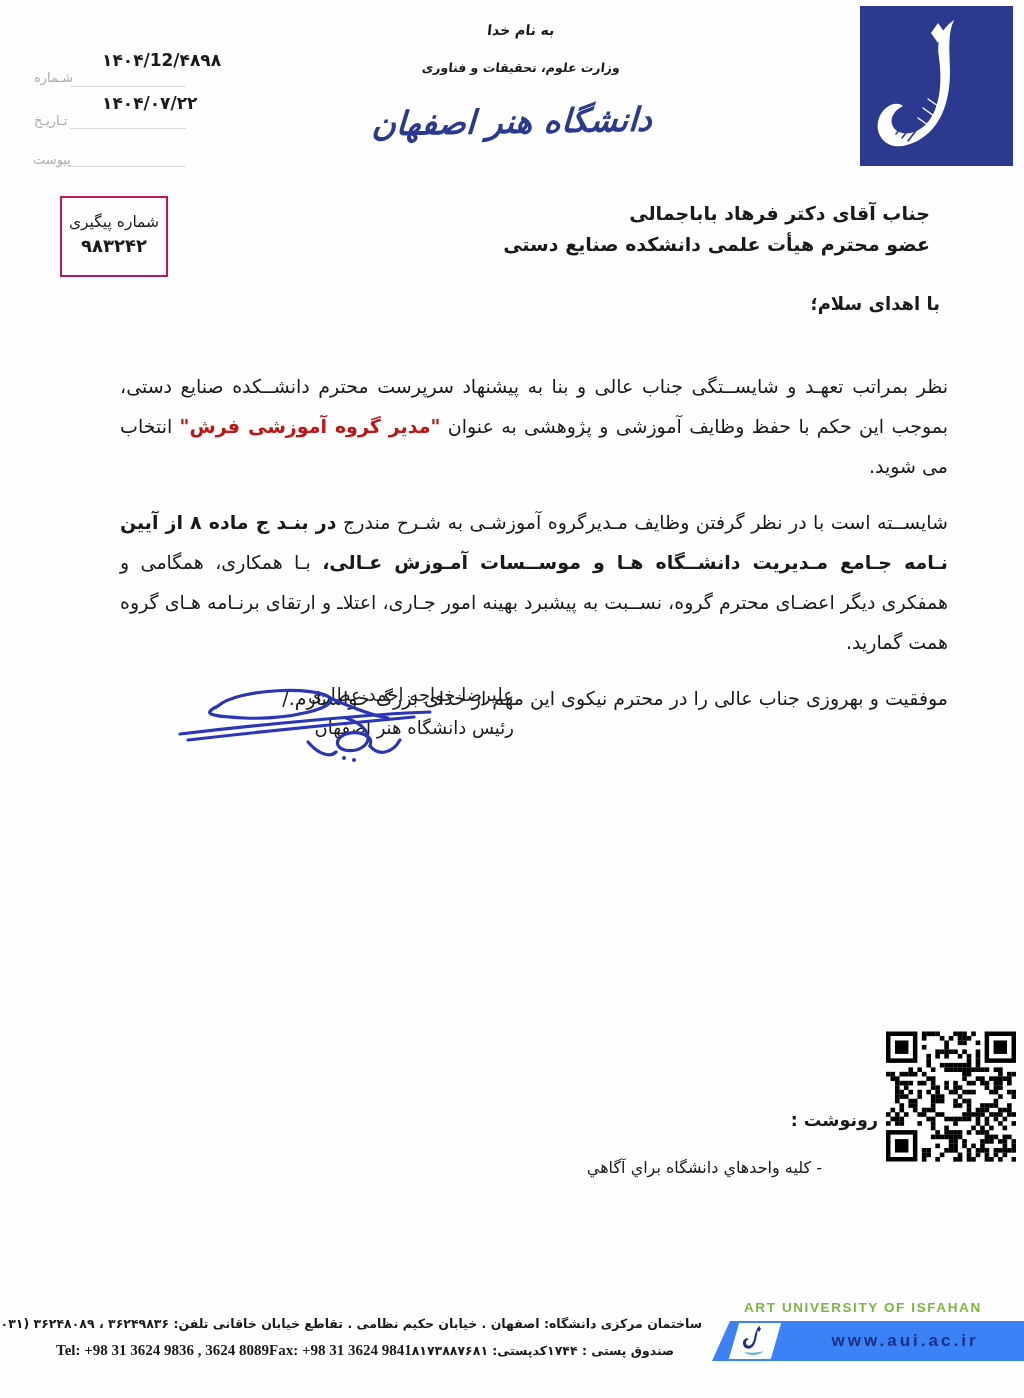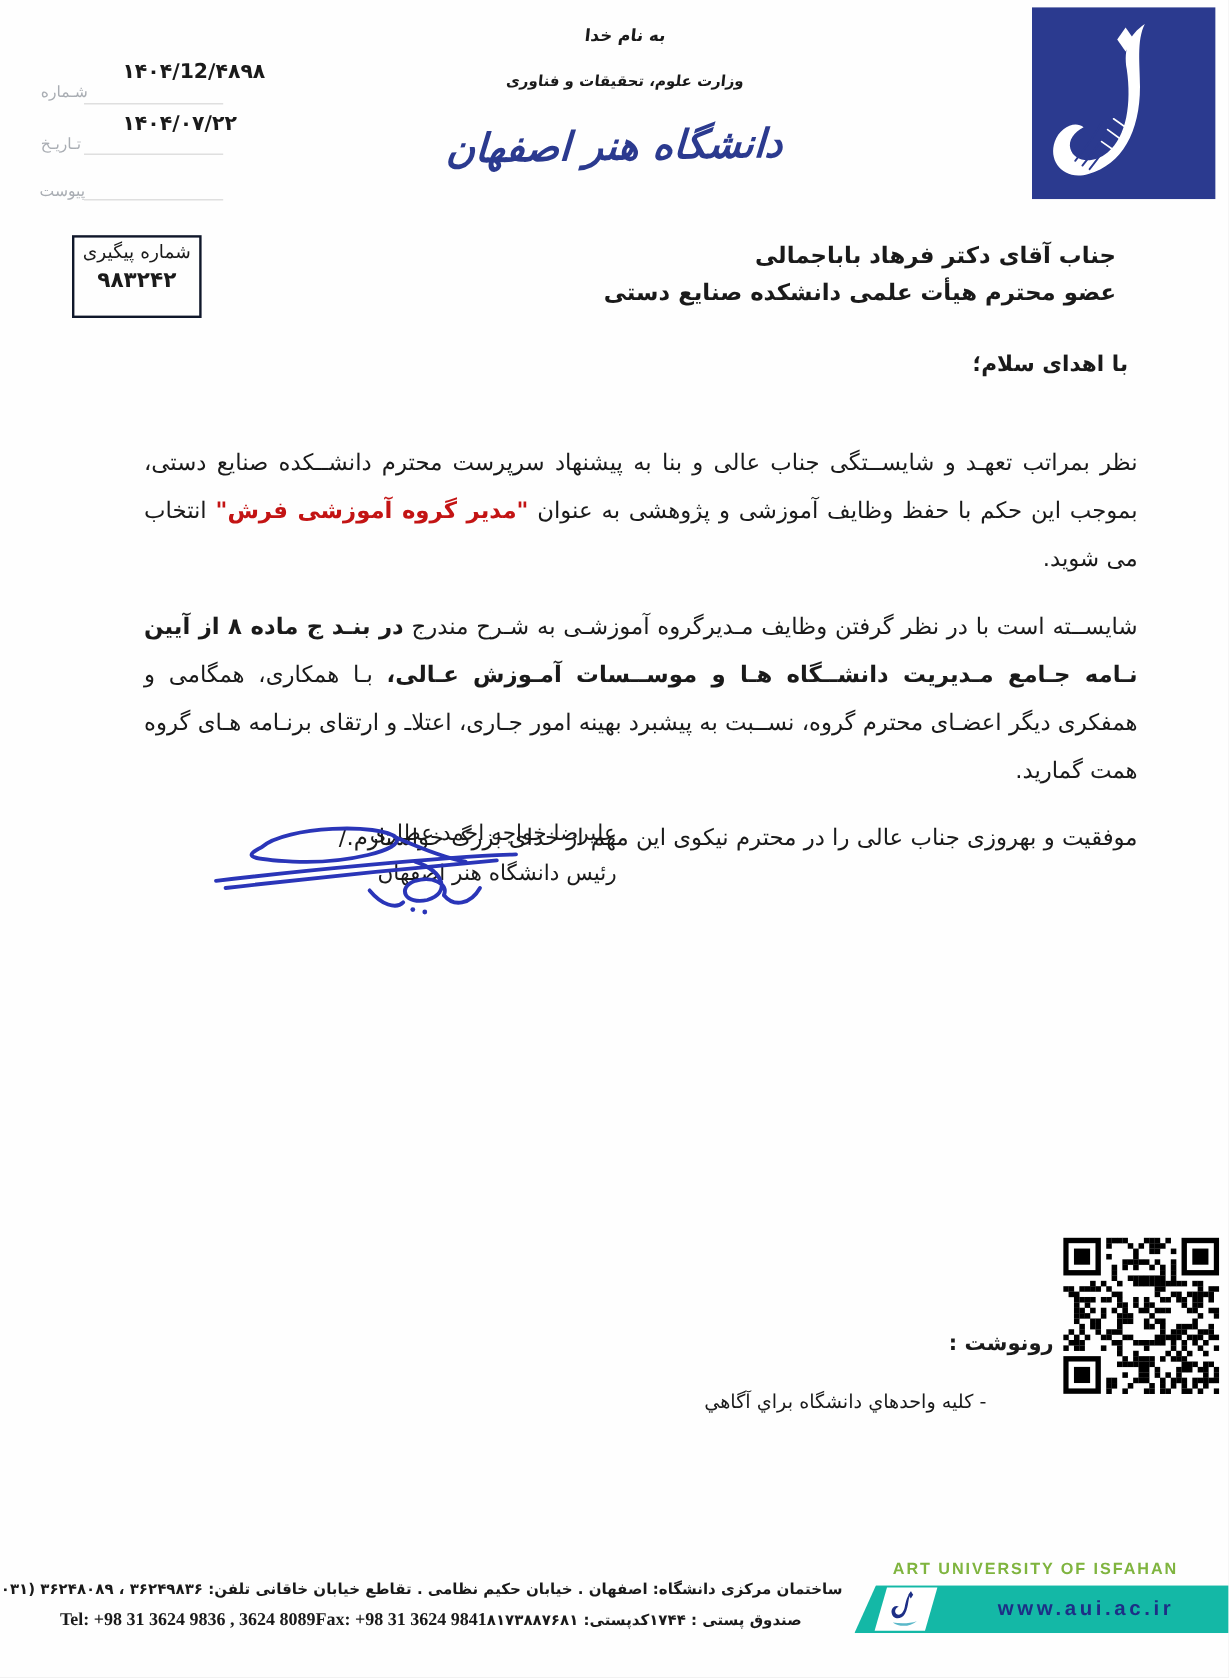--- a/index.html
+++ b/index.html
@@ -17,21 +17,21 @@
     font-size:14px;font-weight:bold;direction:rtl;transform:skewX(-6deg);}
   .ministry{position:absolute;left:416px;top:60px;width:210px;text-align:center;
     font-size:12.5px;font-weight:bold;direction:rtl;transform:skewX(-6deg);}
   .uni-callig{position:absolute;left:362px;top:102px;width:300px;text-align:center;
     font-size:33px;font-weight:bold;color:#2b3a8f;direction:rtl;white-space:nowrap;
     font-style:italic;transform:skewX(-4deg) rotate(-1deg);}
   
   .logo-box{position:absolute;left:860px;top:6px;width:153px;height:160px;}
   
   .track-box{position:absolute;left:60px;top:196px;width:104px;height:62px;
-    border:2px solid #0f172a;text-align:center;direction:rtl;padding-top:3px;}
+    border:2px solid #be185d;text-align:center;direction:rtl;padding-top:15px;}
   .track-label{font-size:15.5px;}
   .track-value{font-size:18px;font-weight:bold;margin-top:4px;}
   
   .recipient{position:absolute;right:94px;top:198px;text-align:right;direction:rtl;
     font-weight:bold;font-size:19px;line-height:31px;}
   .salutation{position:absolute;right:84px;top:293px;direction:rtl;
     font-weight:bold;font-size:18px;}
   
   .body-text{position:absolute;left:104px;top:350px;width:860px;direction:rtl;
     text-align:justify;font-size:19px;line-height:40px;}
@@ -46,28 +46,28 @@
   .sig-scribble{position:absolute;left:178px;top:682px;width:258px;height:82px;}
   
   .qr{position:absolute;left:886px;top:1030px;width:130px;height:133px;}
   .cc-label{position:absolute;right:146px;top:1110px;direction:rtl;
     font-weight:bold;font-size:17.5px;}
   .cc-item{position:absolute;right:202px;top:1158px;direction:rtl;font-size:16px;}
   
   .f-fa1{position:absolute;right:322px;top:1316px;direction:rtl;white-space:nowrap;
     font-size:12.5px;font-weight:bold;}
   .f-row2{position:absolute;left:56px;top:1342px;width:606px;display:flex;
-    justify-content:center;align-items:baseline;}
+    justify-content:flex-start;align-items:baseline;}
   .f-en{font-family:"Liberation Serif",serif;font-weight:bold;font-size:15px;white-space:nowrap;}
   .f-fa2{direction:rtl;font-size:12.5px;font-weight:bold;white-space:nowrap;}
   .f-green{position:absolute;left:744px;top:1300px;width:220px;text-align:center;
     font-family:"Liberation Sans",sans-serif;font-weight:bold;font-size:13.5px;
     letter-spacing:1.6px;color:#7fb43f;white-space:nowrap;}
   .f-bar{position:absolute;left:706px;top:1321px;width:318px;height:40px;
-    background:#14b8a6;-webkit-clip-path:polygon(24px 0,100% 0,100% 100%,6px 100%);
+    background:#3b82f6;-webkit-clip-path:polygon(24px 0,100% 0,100% 100%,6px 100%);
     clip-path:polygon(24px 0,100% 0,100% 100%,6px 100%);}
   .f-bar-white{position:absolute;left:28px;top:2px;width:42px;height:36px;background:#fff;
     transform:skewX(-16deg);}
   .f-site{position:absolute;left:84px;right:4px;top:0;bottom:0;display:flex;
     align-items:center;justify-content:center;color:#1d2f86;font-weight:bold;
     font-size:17px;letter-spacing:3px;font-family:"Liberation Sans",sans-serif;}
 </style>
 </head>
 <body>
 

